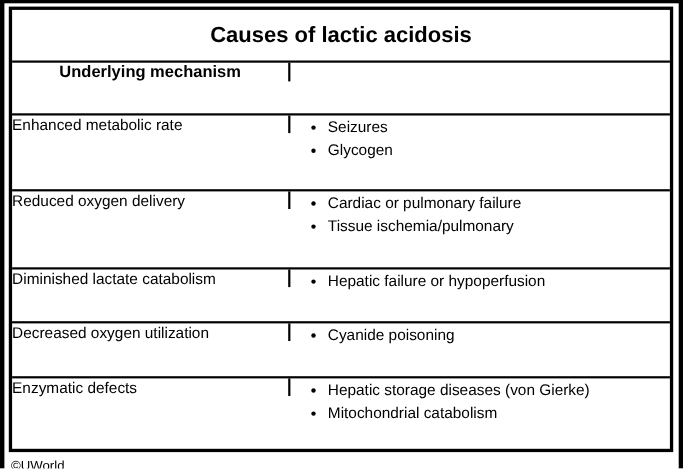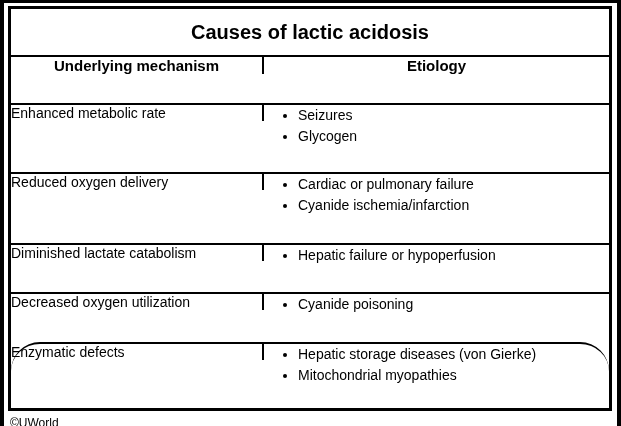--- a/index.html
+++ b/index.html
@@ -56,21 +56,21 @@
     justify-content: center;
     padding-left: 0;
     font-weight: bold;
     font-size: 15px;
   }
   .head { height: 48px; }
   .r1 { height: 69px; }
   .r2 { height: 71px; }
   .r3 { height: 49px; }
   .r4 { height: 50px; }
-  .r5 { height: 66px; border-radius: 29px; }
+  .r5 { height: 66px; }
   .etios {
     list-style: disc outside;
     margin: 0;
     padding-left: 34px;
   }
   .etios li {
     line-height: 21px;
   }
   .copyright {
     position: absolute;
@@ -84,39 +84,38 @@
 </head>
 <body>
 
 <div class="frame">
   <div class="tbl">
 
     <div class="title-row">Causes of lactic acidosis</div>
 
     <div class="row head">
       <div class="cell-left">Underlying mechanism</div>
-      <div class="cell-right">Etiology</div>
     </div>
 
     <div class="row r1">
       <div class="cell-left">Enhanced metabolic rate</div>
       <div class="cell-right">
         <ul class="etios">
           <li>Seizures</li>
           <li>Glycogen</li>
         </ul>
       </div>
     </div>
 
     <div class="row r2">
       <div class="cell-left">Reduced oxygen delivery</div>
       <div class="cell-right">
         <ul class="etios">
           <li>Cardiac or pulmonary failure</li>
-          <li>Cyanide ischemia/infarction</li>
+          <li>Tissue ischemia/pulmonary</li>
         </ul>
       </div>
     </div>
 
     <div class="row r3">
       <div class="cell-left">Diminished lactate catabolism</div>
       <div class="cell-right">
         <ul class="etios">
           <li>Hepatic failure or hypoperfusion</li>
         </ul>
@@ -130,21 +129,21 @@
           <li>Cyanide poisoning</li>
         </ul>
       </div>
     </div>
 
     <div class="row r5">
       <div class="cell-left">Enzymatic defects</div>
       <div class="cell-right">
         <ul class="etios">
           <li>Hepatic storage diseases (von Gierke)</li>
-          <li>Mitochondrial myopathies</li>
+          <li>Mitochondrial catabolism</li>
         </ul>
       </div>
     </div>
 
   </div>
 
   <div class="copyright">©UWorld</div>
 </div>
 
 </body></html>

